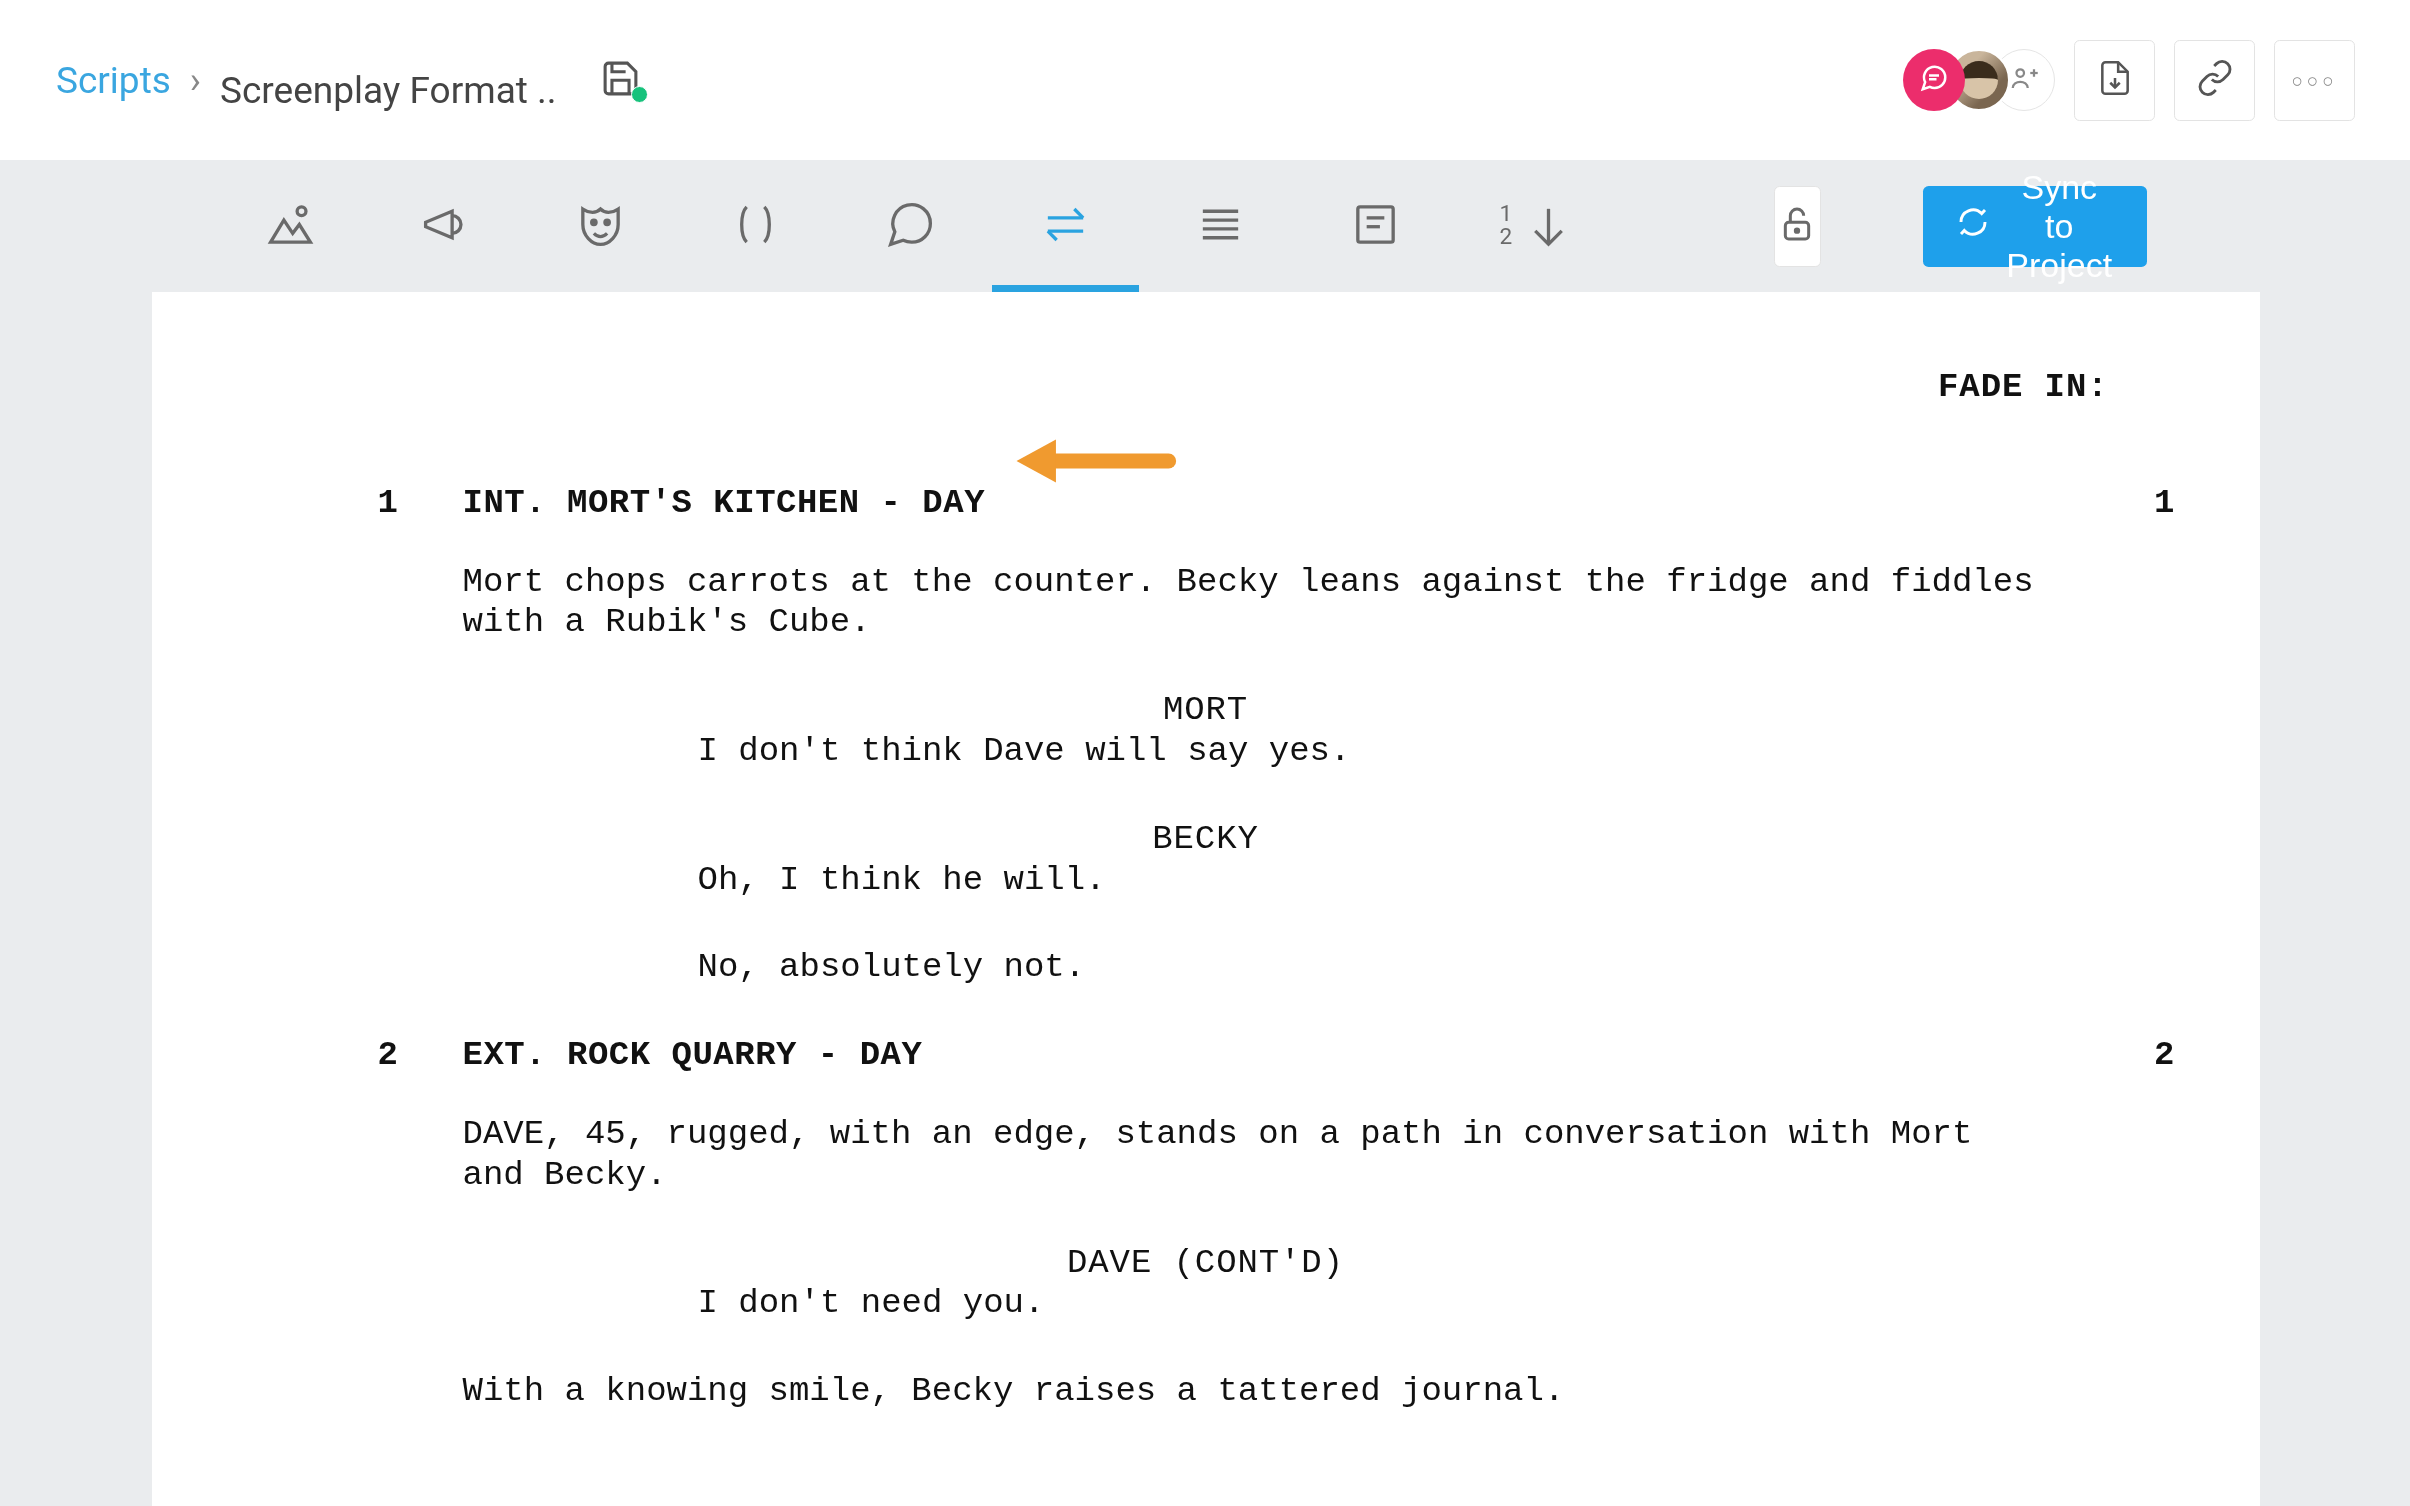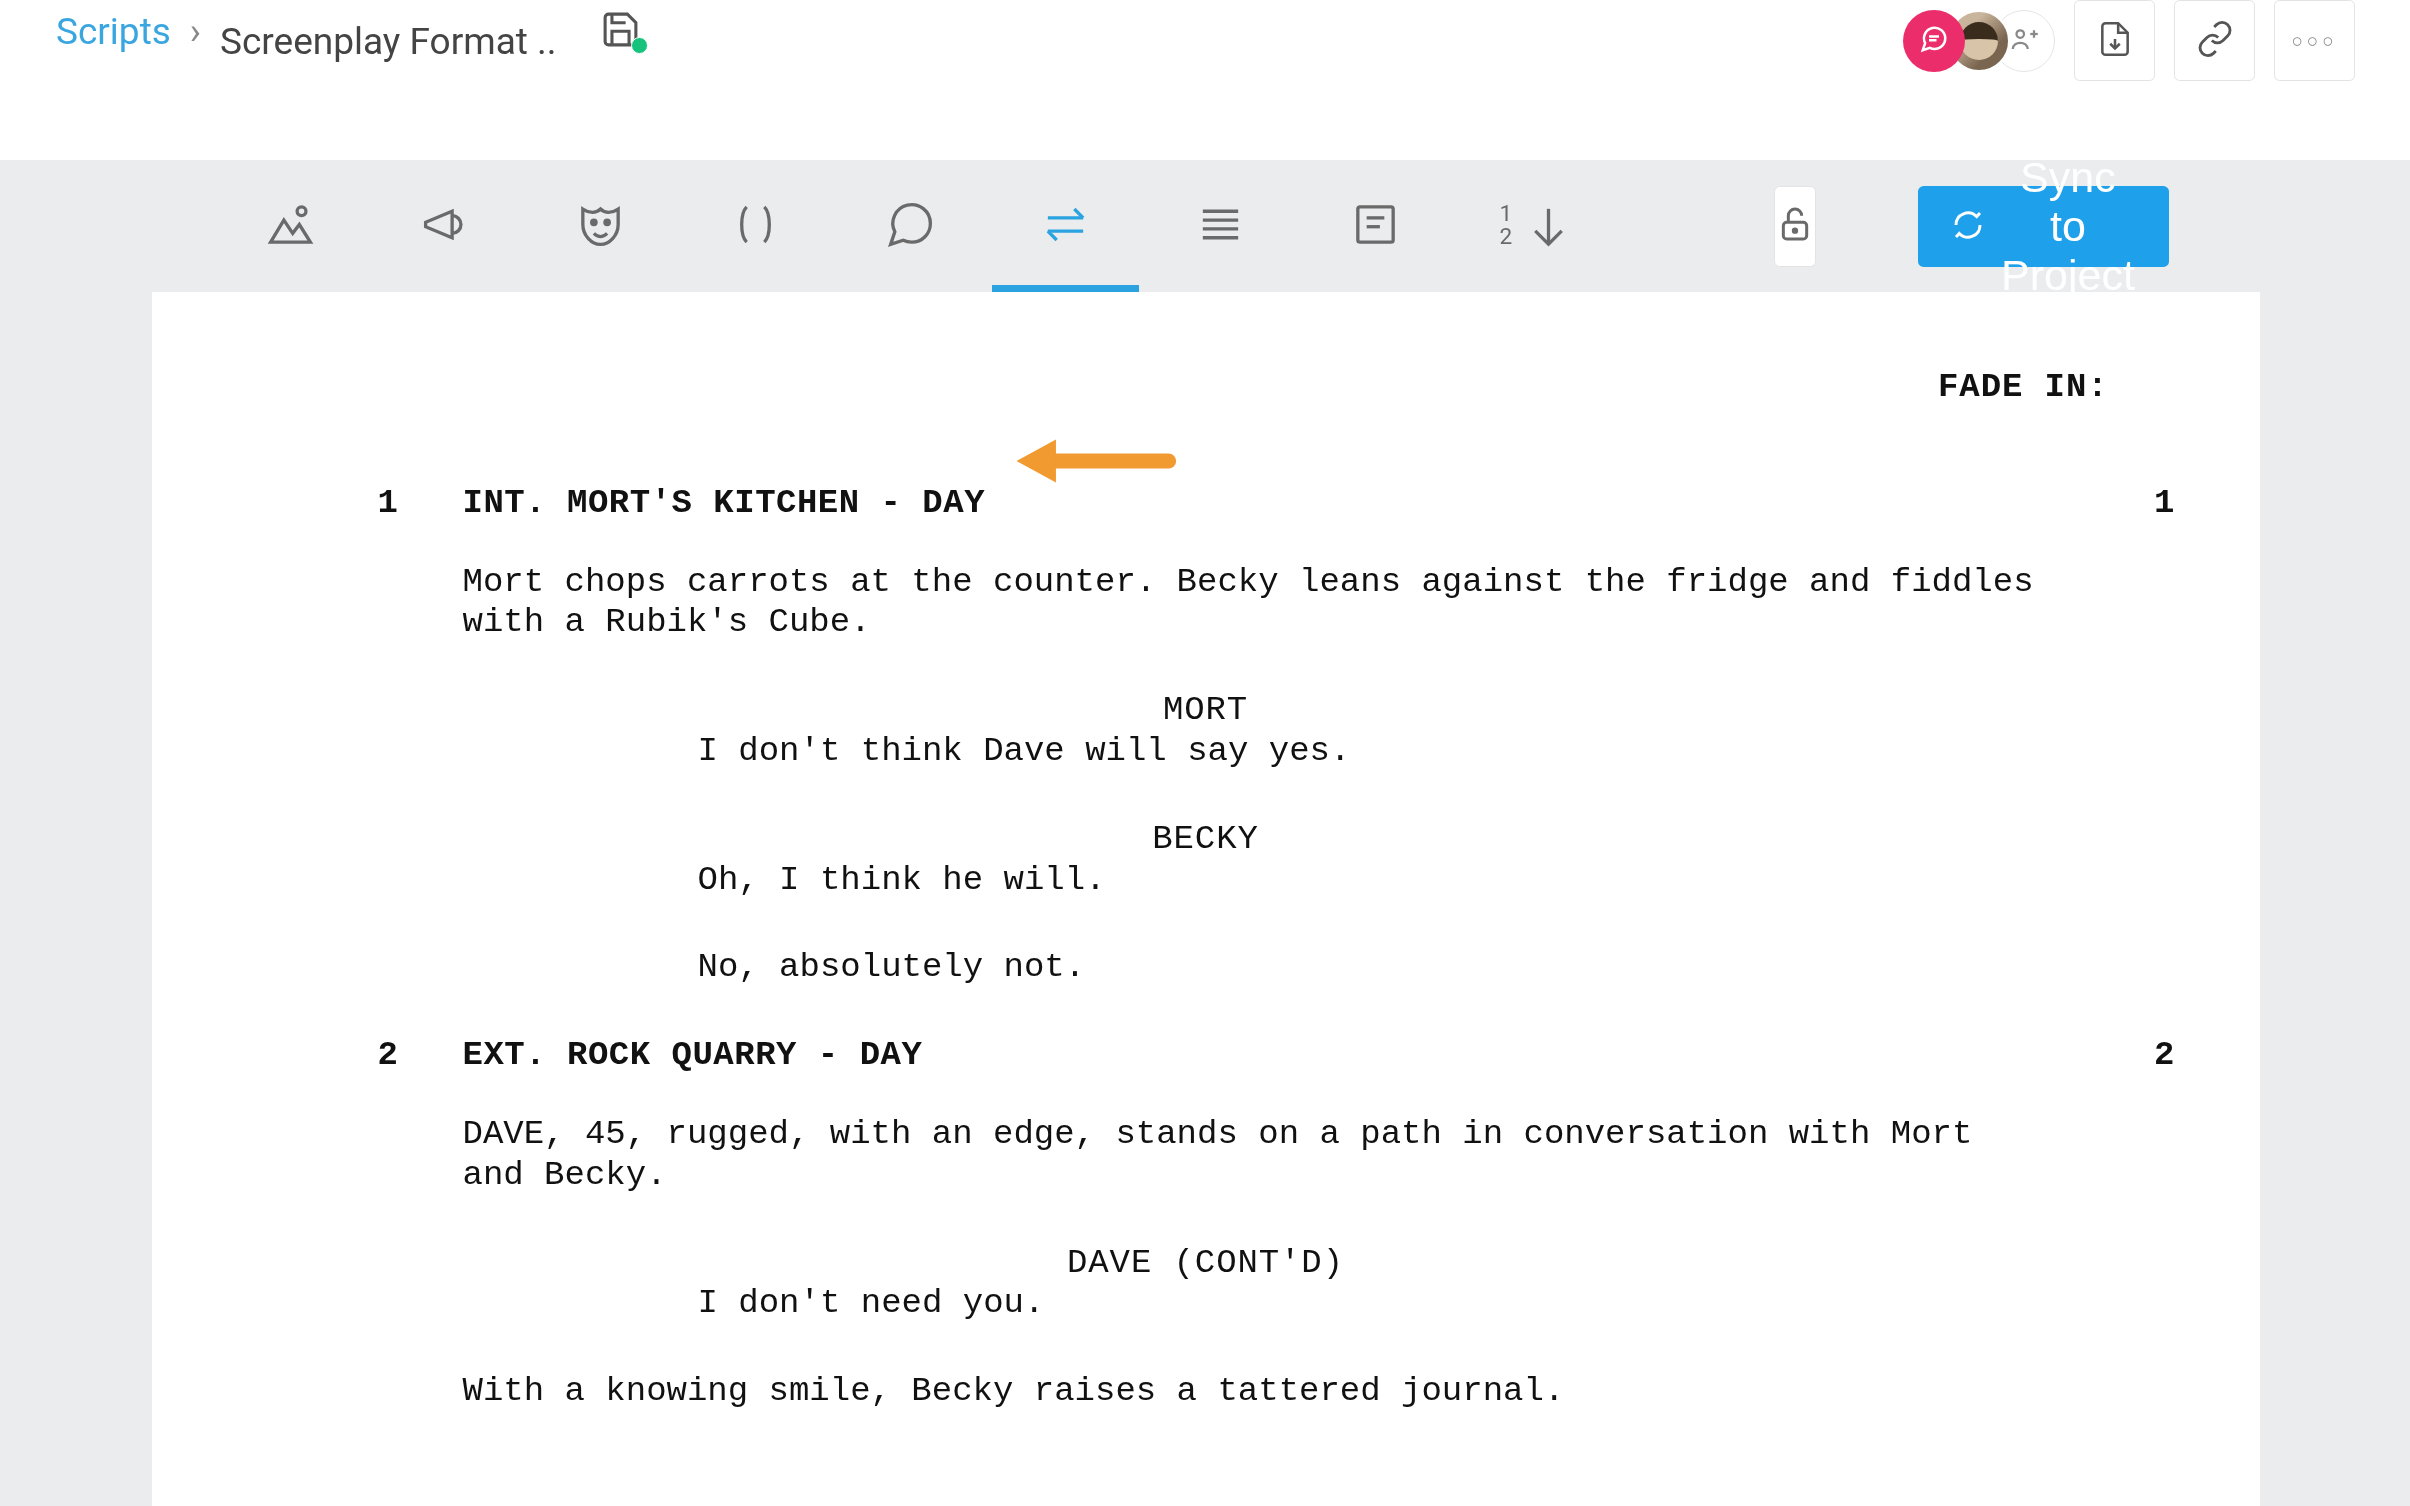--- a/index.html
+++ b/index.html
@@ -8,21 +8,21 @@
       background: #fff;
       width: 2411px;
       height: 1507px;
       overflow: hidden;
     }
 
     
     .header {
       height: 160px;
       display: flex;
-      align-items: flex-start;
+      align-items: center;
       padding: 0 56px 0 56px;
       justify-content: space-between;
       background: #fff;
     }
     .header-left {
       display: flex;
       align-items: center;
       gap: 15px;
     }
     .breadcrumb {
@@ -156,21 +156,21 @@
     }
     .lock-btn svg { width: 40px; height: 40px; }
 
     .sync-btn {
       height: 81px;
       padding: 0 34px;
       background: #1ea0eb;
       color: #fff;
       border: none;
       border-radius: 5.6px;
-      font-size: 43px;
+      font-size: 34px;
       font-weight: 500;
       display: flex;
       align-items: center;
       gap: 17px;
       cursor: pointer;
     }
     .sync-btn svg { width: 32px; height: 32px; }
 
     
     .doc-area {

